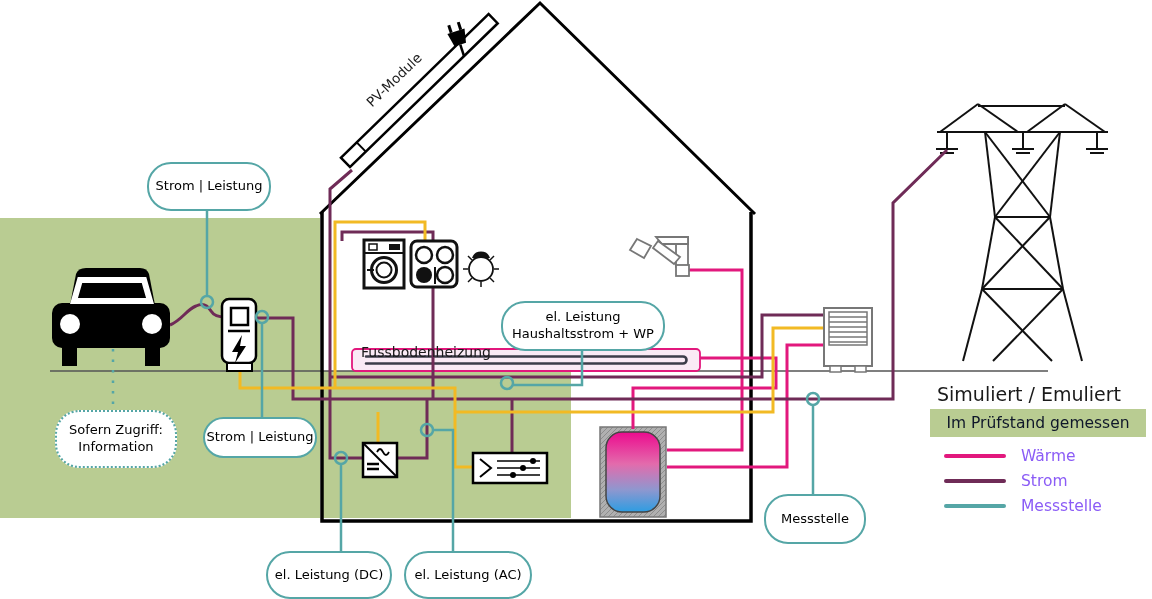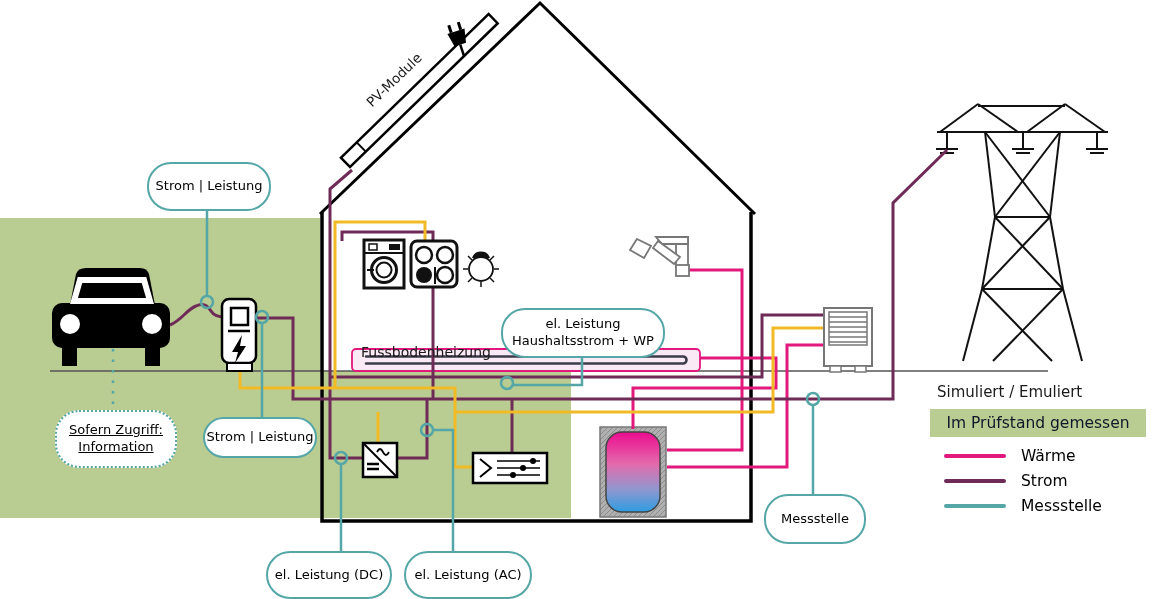--- a/index.html
+++ b/index.html
@@ -8,27 +8,27 @@
   .zone{position:absolute;}
   .diagram-svg{position:absolute;left:0;top:0;z-index:2;}
   .wire{fill:none;}
   .bubble{position:absolute;z-index:5;background:#fff;border:2px solid #55a6a6;border-radius:24px;
           display:flex;flex-direction:column;align-items:center;justify-content:center;
           font-size:13px;line-height:1.3;text-align:center;color:#000000;}
   .bubble.dotted{border-style:dotted;}
   .lbl{position:absolute;z-index:4;color:#1a1a1a;white-space:nowrap;}
   .pv-label{left:374px;top:94px;font-size:13.5px;transform:rotate(-44deg);transform-origin:left bottom;}
   .fh-label{left:361px;top:344px;font-size:14px;}
-  .sim-label{left:937px;top:383px;font-size:15px;}
+  .sim-label{left:937px;top:383px;font-size:19px;}
   .badge{position:absolute;left:930px;top:409px;width:216px;height:28px;z-index:4;
          display:flex;align-items:center;justify-content:center;font-size:15.5px;color:#0f172a;}
   .legend{position:absolute;left:944px;top:443px;z-index:4;}
   .legend-row{display:flex;align-items:center;height:25px;}
   .swatch{width:62px;height:4px;border-radius:2px;margin-right:15px;}
-  .legend-label{font-size:15.5px;color:#000000;}
+  .legend-label{font-size:15.5px;color:#8b5cf6;}
 </style>
 </head>
 <body>
 
 <div class="stage">
 
   <div class="zone" style="left: 0px; top: 218px; width: 320px; height: 300px; background-color: rgb(185, 204, 146);"></div>
   <div class="zone" style="left: 323px; top: 371px; width: 248px; height: 147px; background-color: rgb(185, 204, 146);"></div>
 
   <svg class="diagram-svg" width="1152" height="599" viewBox="0 0 1152 599">
@@ -239,38 +239,38 @@
   <div class="lbl fh-label">Fussbodenheizung</div>
 
   <div class="bubble" style="left: 147px; top: 162px; width: 120px; height: 45px; border-color: rgb(85, 166, 166);">
     <div>Strom | Leistung</div>
   </div>
 
   <div class="bubble" style="left: 203px; top: 417px; width: 110px; height: 37px; border-color: rgb(85, 166, 166);">
     <div>Strom | Leistung</div>
   </div>
 
-  <div class="bubble" style="left: 501px; top: 308px; width: 160px; height: 46px; border-color: rgb(85, 166, 166);">
+  <div class="bubble" style="left: 501px; top: 301px; width: 160px; height: 46px; border-color: rgb(85, 166, 166);">
     <div>el. Leistung</div>
     <div>Haushaltsstrom + WP</div>
   </div>
 
   <div class="bubble" style="left: 266px; top: 551px; width: 122px; height: 44px; border-color: rgb(85, 166, 166);">
     <div>el. Leistung (DC)</div>
   </div>
 
   <div class="bubble" style="left: 404px; top: 551px; width: 124px; height: 44px; border-color: rgb(85, 166, 166);">
     <div>el. Leistung (AC)</div>
   </div>
 
   <div class="bubble" style="left: 764px; top: 494px; width: 98px; height: 46px; border-color: rgb(85, 166, 166);">
     <div>Messstelle</div>
   </div>
 
-  <div class="bubble dotted" style="left: 55px; top: 410px; width: 118px; height: 54px; border-color: rgb(85, 166, 166); text-decoration: underline;">
+  <div class="bubble dotted" style="left: 55px; top: 410px; width: 118px; height: 54px; border-color: rgb(85, 166, 166);">
     <div>Sofern Zugriff:</div>
     <div>Information</div>
   </div>
 
   <div class="lbl sim-label">Simuliert / Emuliert</div>
   <div class="badge" style="background-color: rgb(185, 204, 146);">Im Prüfstand gemessen</div>
 
   <div class="legend">
     <div class="legend-row">
       <div class="swatch" style="background-color: rgb(226, 24, 125);"></div>

